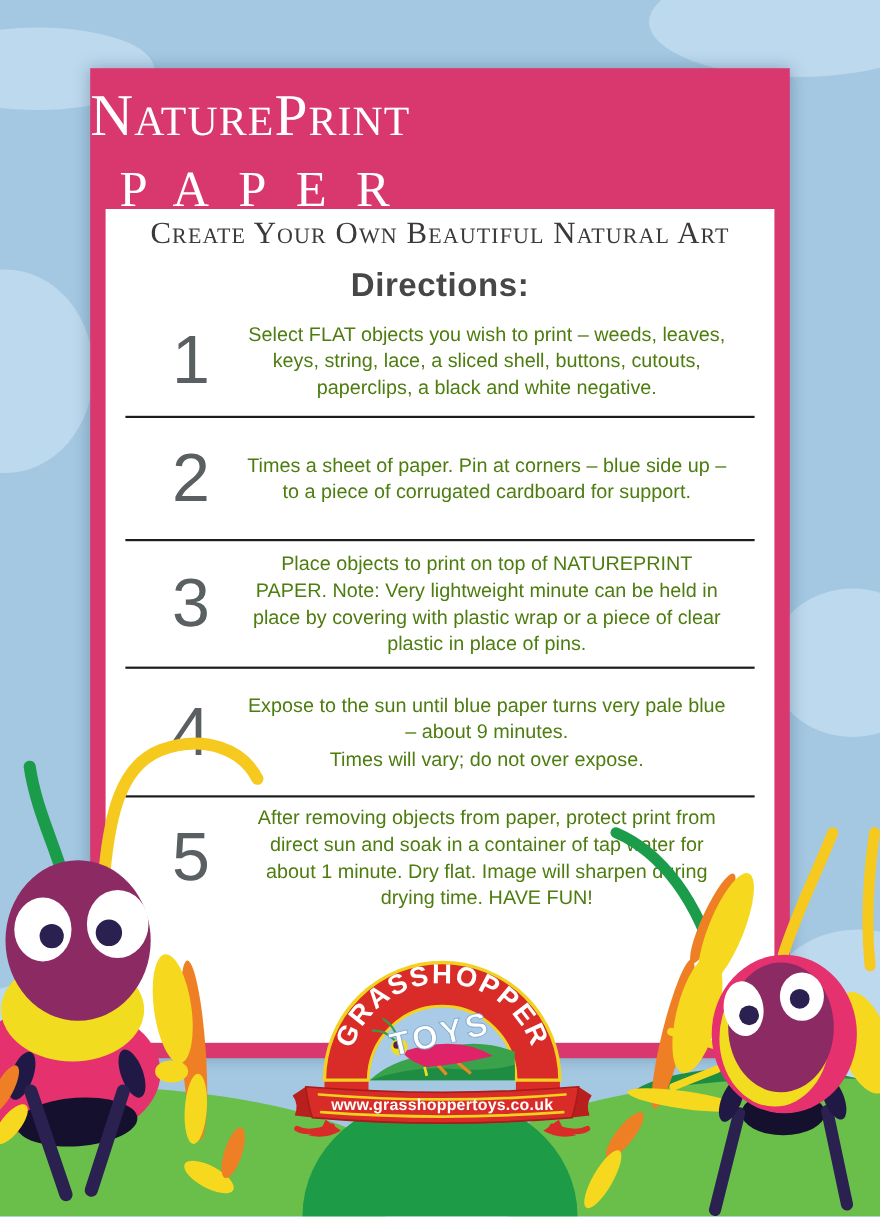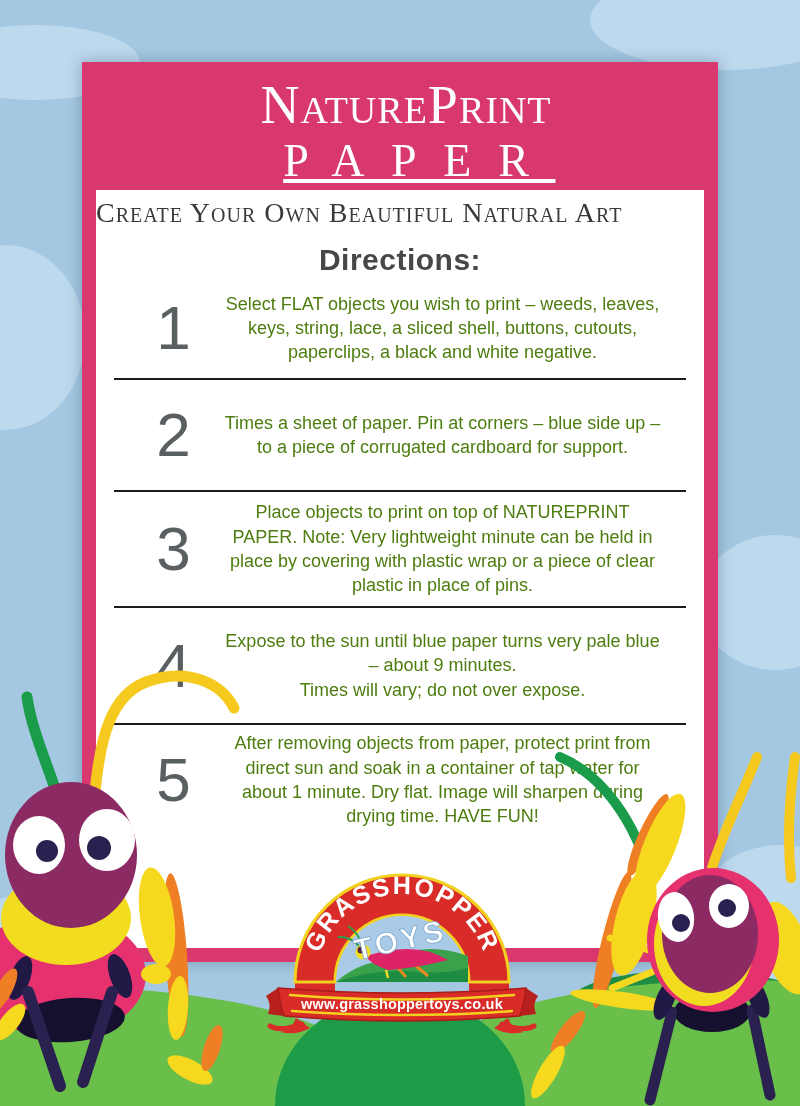--- a/index.html
+++ b/index.html
@@ -9,25 +9,25 @@
   
   .cloud{position:absolute;background:#bdd9ee;border-radius:50%;z-index:0;}
 
   
   .layer{position:absolute;left:0;top:0;width:800px;height:1106px;pointer-events:none;}
   .grass-layer{z-index:2;}
   .bug-layer{z-index:3;}
 
   
   .card{position:absolute;left:82px;top:62px;width:636px;height:900px;background:#d9386f;z-index:1;box-shadow:0 0 14px rgba(40,60,90,.35);}
-  .brand{color:#fff;text-align:center;font-family:"Liberation Serif",serif;padding-left:12px;}
+  .brand{color:#fff;text-align:left;font-family:"Liberation Serif",serif;}
   .brand-line1{font-variant:small-caps;font-size:54px;line-height:1;margin-top:16px;letter-spacing:1px;}
-  .brand-line2{font-size:46px;line-height:1;margin-top:6px;letter-spacing:.58em;text-indent:.58em;text-decoration:underline;}
+  .brand-line2{font-size:46px;line-height:1;margin-top:17px;letter-spacing:.58em;text-indent:.58em;text-decoration:underline;}
   .panel{position:absolute;left:14px;top:128px;right:14px;bottom:14px;background:#ffffff;}
-  .subtitle{margin-top:8px;font-family:"Liberation Serif",serif;font-variant:small-caps;font-size:28px;line-height:30px;color:#3a3a3a;letter-spacing:1px;}
+  .subtitle{margin-top:8px;text-align:center;font-family:"Liberation Serif",serif;font-variant:small-caps;font-size:28px;line-height:30px;color:#3a3a3a;letter-spacing:1px;}
   .directions{margin-top:14px;text-align:center;font-size:30px;line-height:36px;font-weight:bold;color:#474747;letter-spacing:.5px;}
   .step{display:grid;grid-template-columns:95px 1fr;align-items:center;padding:0 40px 0 30px;}
   .step-num{font-size:62px;color:#5a6062;text-align:center;line-height:1;}
   .step-text{font-size:18px;line-height:1.35;color:#4d7c0f;text-align:center;white-space:pre-line;}
   .divider{width:572px;height:2px;background:#1c1c1c;margin:0 auto;}
 
   
   .logo{position:absolute;left:266px;top:864px;width:272px;height:180px;z-index:4;}
 </style>
 </head>

